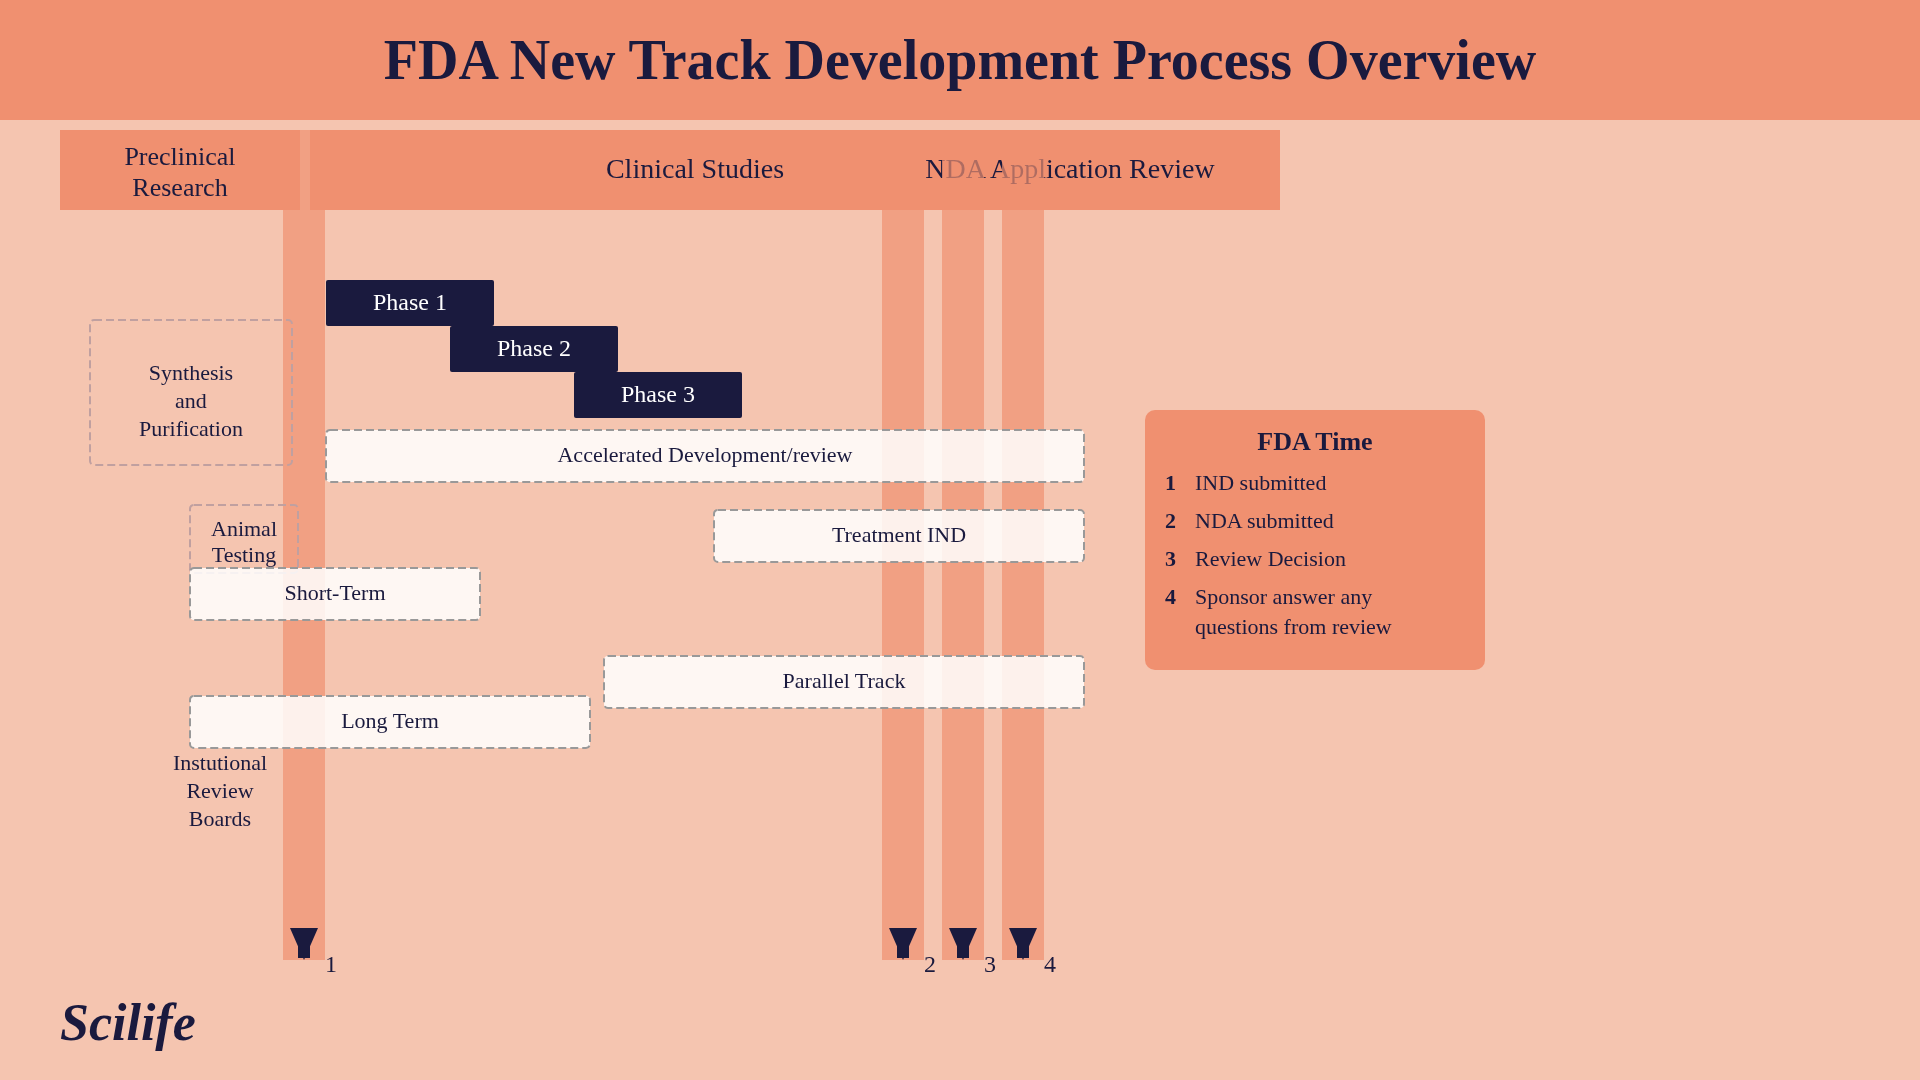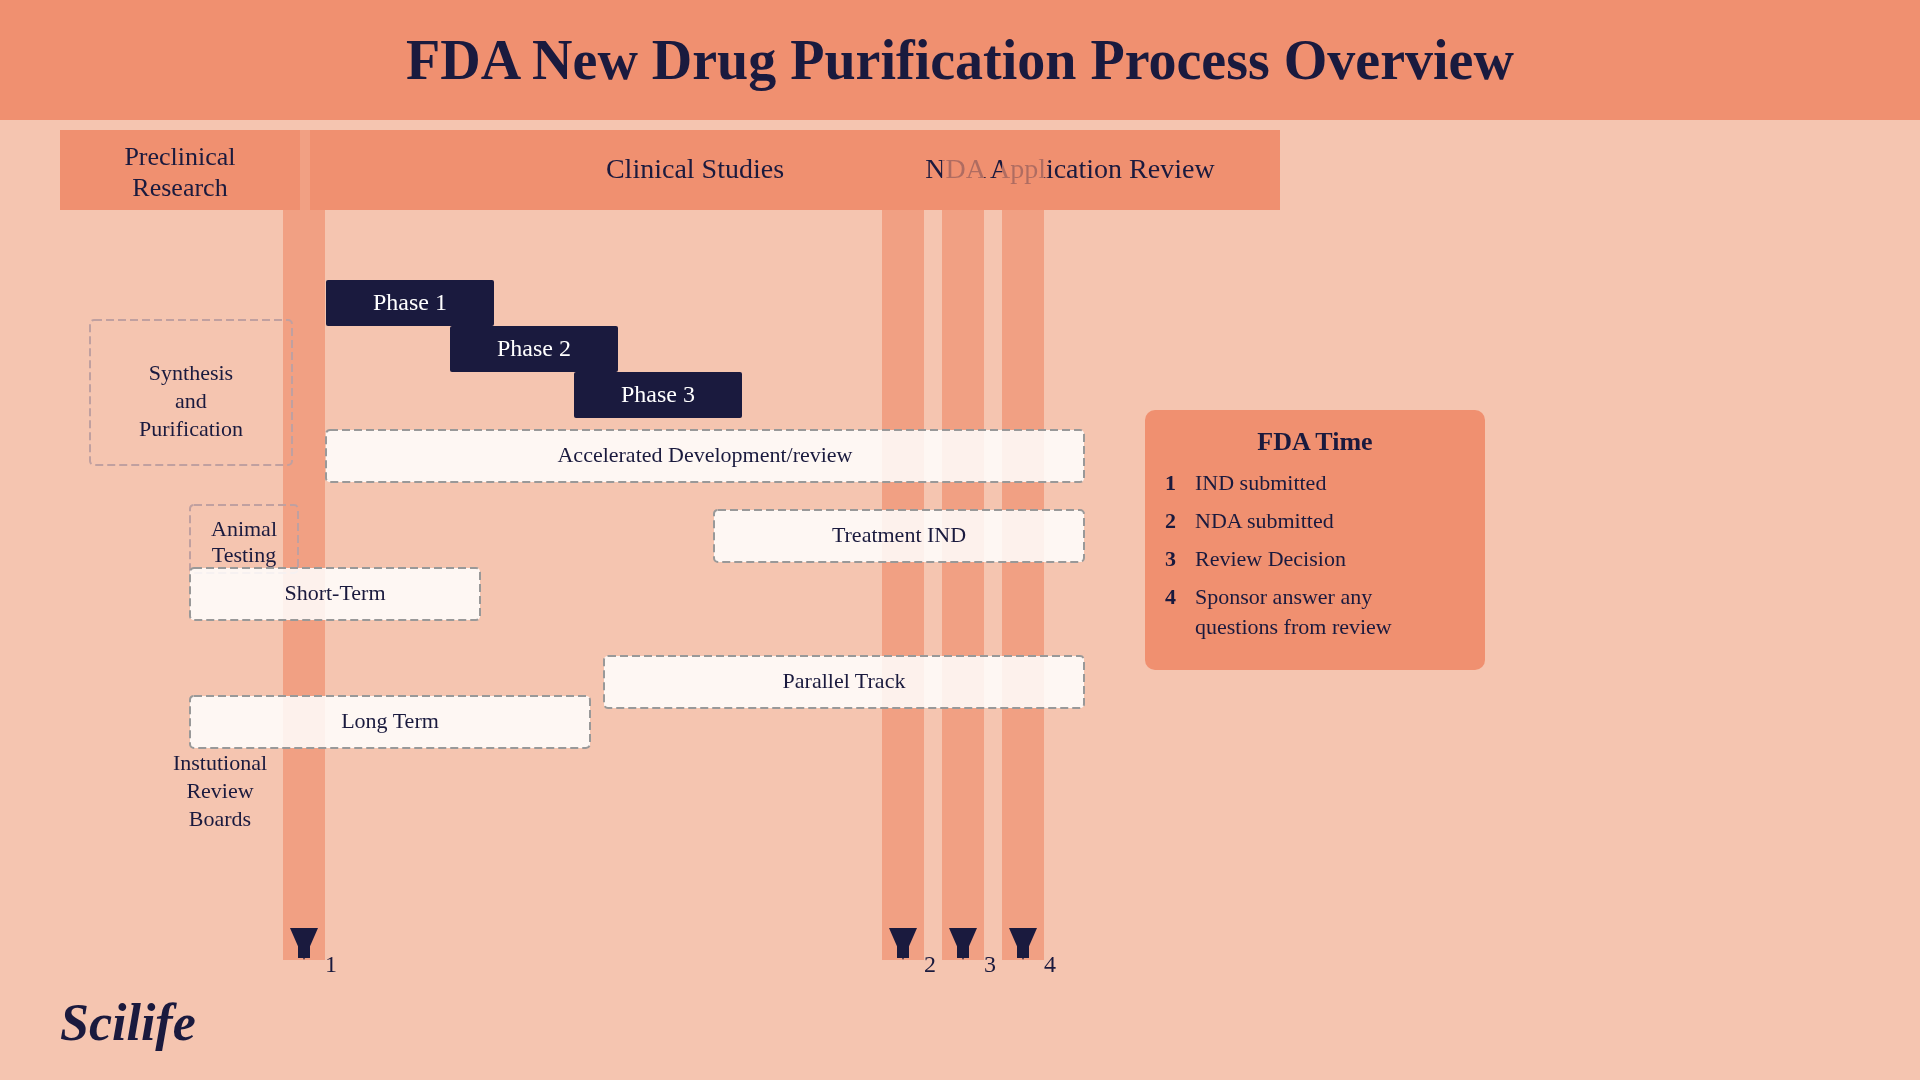--- a/index.html
+++ b/index.html
@@ -30,21 +30,21 @@
       color: #1a1a3e;
       font-family: 'Georgia', serif;
     }
   </style>
 </head>
 <body>
 
 <div class="main-container">
 
   <div class="title-bar">
-    <span class="title-text">FDA New Drug Purification Process Overview</span>
+    <span class="title-text">FDA New Track Development Process Overview</span>
   </div>
 
   <svg viewBox="0 0 1920 960" width="1920" height="960" style="display:block;">
 
     <rect x="0" y="0" width="1920" height="960" fill="#f5c5b0"></rect>
 
     <rect x="60" y="10" width="240" height="80" fill="#f09070"></rect>
     <text x="180" y="45" font-family="Georgia,serif" font-size="26" fill="#1a1a3e" text-anchor="middle" font-weight="400">Preclinical</text>
     <text x="180" y="76" font-family="Georgia,serif" font-size="26" fill="#1a1a3e" text-anchor="middle" font-weight="400">Research</text>
 

